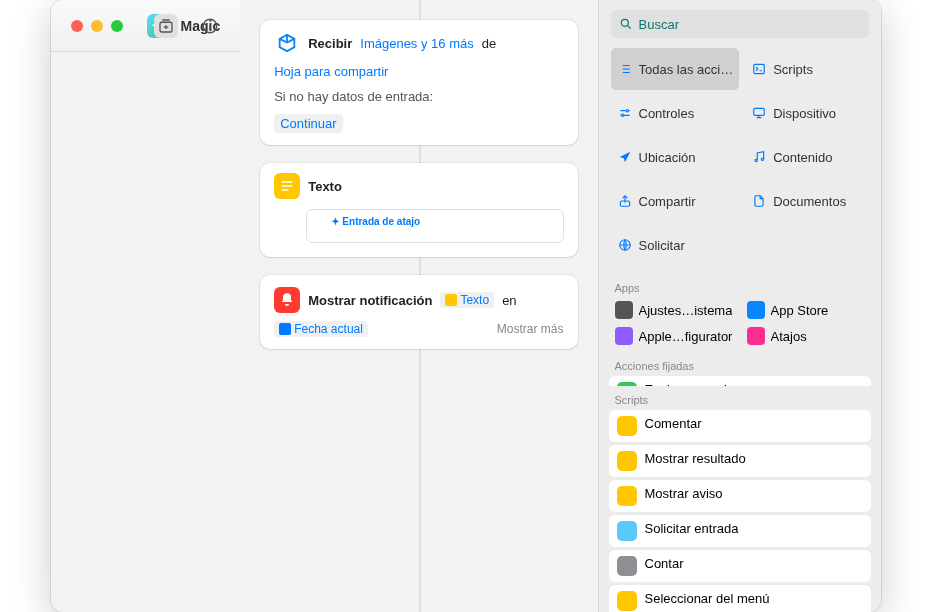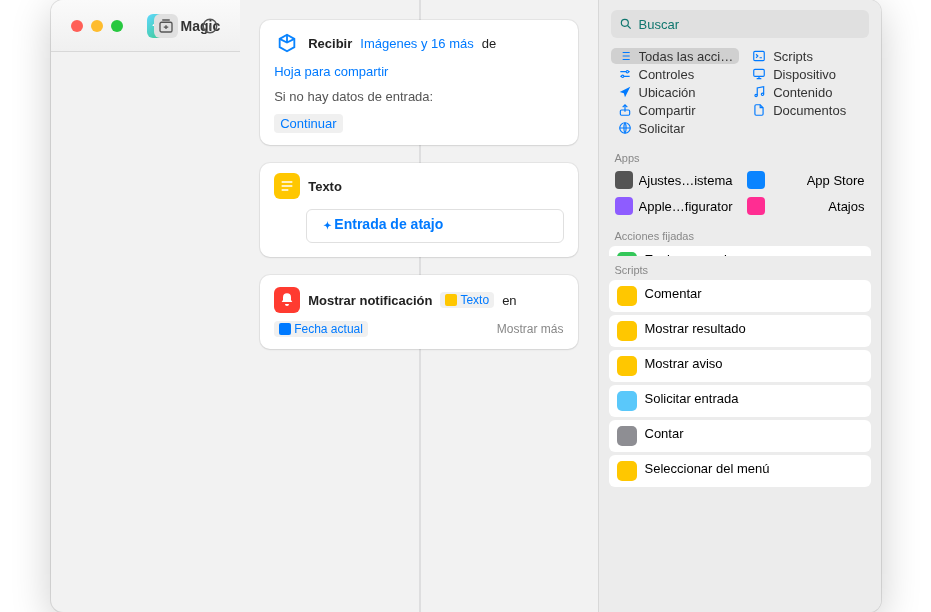--- a/index.html
+++ b/index.html
@@ -22,37 +22,37 @@
 .card-icon { width:26px; height:26px; border-radius:6px; display:flex; align-items:center; justify-content:center; flex-shrink:0;}
 .ci-blue { background:#fff; } .ci-blue svg{color:#0a84ff;}
 .ci-yellow { background:#ffc700; } .ci-yellow svg{color:#fff;}
 .ci-red { background:#ff3b30; } .ci-red svg{color:#fff;}
 .bold { font-weight:700; color:#222; }
 .txt { color:#222; }
 .link { color:#007aff; font-weight:500;text-align:center; }
 .card-sub { padding: 4px 14px 10px; font-size:13px; color:#555;}
 .pill { background:#f0f0f0; color:#007aff; border-radius:4px; padding:2px 6px; display:inline-block; font-size:13px;}
 .text-body { padding: 4px 14px 14px; }
-.text-input { border:1px solid #e0e0e0; border-radius:6px; padding:6px 16px; min-height:34px; color:#007aff; font-size:14px; font-weight:600; margin-left:32px;}
+.text-input { border:1px solid #e0e0e0; border-radius:6px; padding:6px 24px; min-height:34px; color:#007aff; font-size:10px; font-weight:600; margin-left:32px;}
 .text-input::before{content:"✦ "; font-size:10px;}
 .notif-card .card-head { padding:12px 14px;}
 .token { display:inline-flex; align-items:center; gap:3px; background:#f0f0f0; border-radius:4px; padding:1px 5px; font-size:12px; font-weight:500; color:#007aff;}
 .token .tk-ic{width:12px;height:12px;border-radius:2px;}
 .tk-y{background:#ffc700;} .tk-b{background:#007aff;}
 .more { color:#888; font-size:12px; margin-left:auto;}
 .sidebar { width: 283px; background: #ececec; border-left:1px solid #d8d8d8; display:flex; flex-direction:column; overflow:hidden;}
 .search { margin:10px 12px 8px; background:#e0e0e0; border-radius:6px; height:28px; display:flex; align-items:center; padding:0 8px; gap:6px; color:#0f766e; font-size:13px;}
 .cats { display:grid; grid-template-columns: 1fr 1fr; gap:2px 6px; padding: 2px 12px 8px;}
-.cat { display:flex; align-items:center; gap:6px; padding:0 6px; border-radius:5px; font-size:13px; color:#333; cursor:pointer;}
+.cat { display:flex; align-items:center; gap:6px; padding:13px 6px; border-radius:5px; font-size:13px; color:#333; cursor:pointer;}
 .cat.sel { background:#d0d0d0; }
 .cat-ic { width:16px; height:16px; display:flex; align-items:center; justify-content:center; color:#007aff; flex-shrink:0;}
 .cat span{white-space:nowrap; overflow:hidden; text-overflow:ellipsis;}
 .section-h { font-size:11px; color:#888; padding: 8px 16px 4px; font-weight:500;}
 .apps { display:grid; grid-template-columns:1fr 1fr; gap:2px 6px; padding:0 12px 4px;}
-.app-item { display:flex; align-items:center; gap:6px; font-size:13px; padding:3px 4px; overflow:hidden;justify-content:space-between;}
+.app-item { display:flex; align-items:center; gap:6px; font-size:13px; padding:3px 4px; overflow:hidden;}
 .app-item span{white-space:nowrap;overflow:hidden;text-overflow:ellipsis;}
 .app-ic { width:18px; height:18px; border-radius:4px; flex-shrink:0;}
 .list { padding: 0 10px 10px; overflow-y:auto; flex:1;}
 .row { display:flex; align-items:flex-start; gap:8px; background:#ffffff; border-radius:6px; padding:6px 8px; margin-bottom:3px; font-size:13px; cursor:pointer;}
 .row-ic { width:20px; height:20px; border-radius:5px; display:flex; align-items:center;justify-content:center; flex-shrink:0;}
 svg { display:block; }
 </style>
 </head>
 <body>
 

